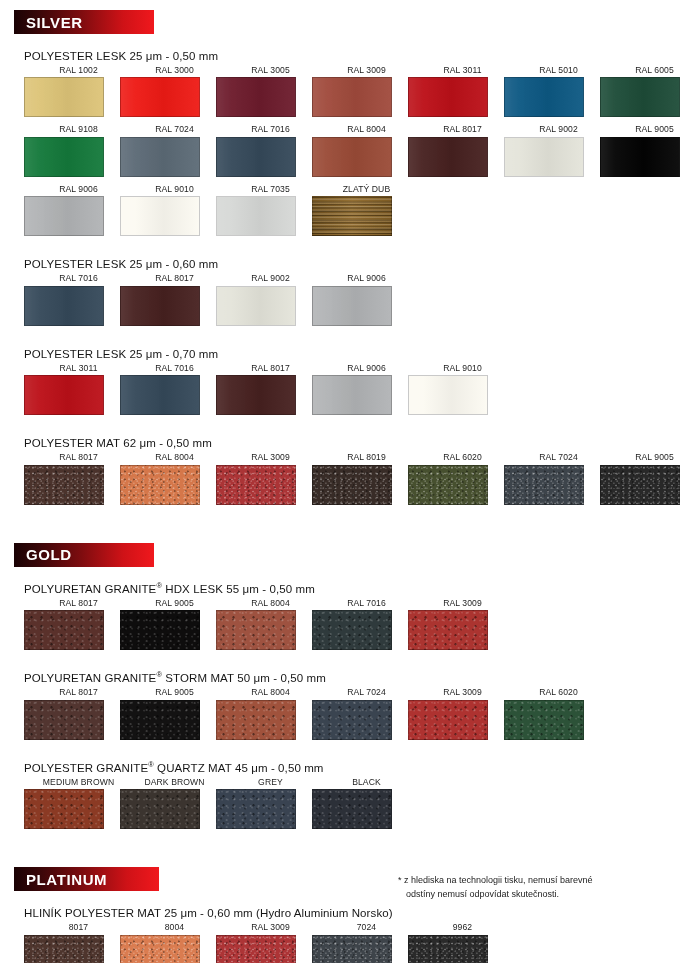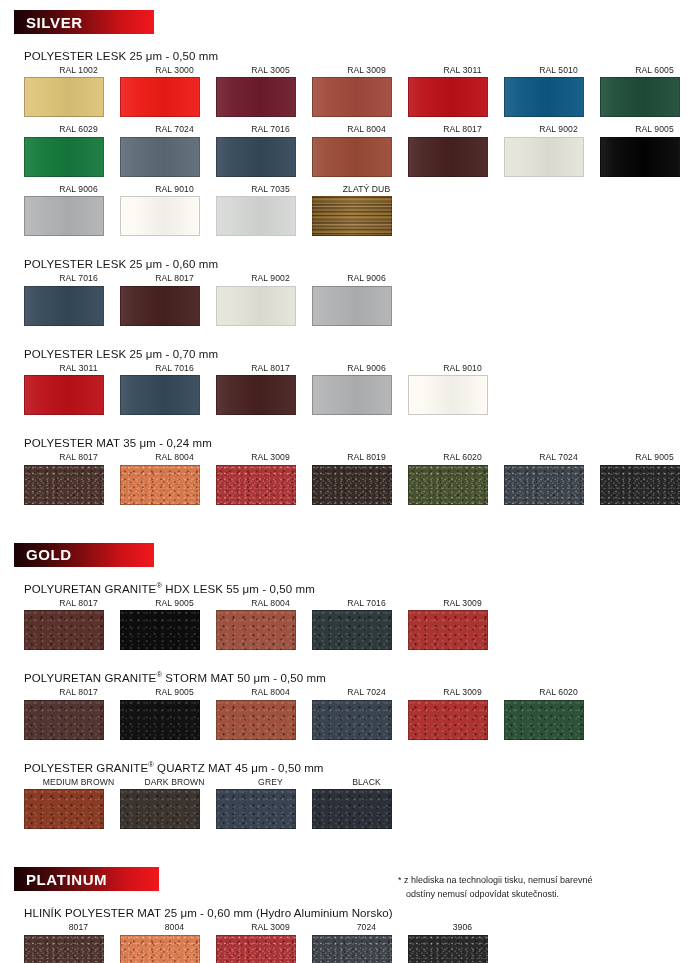--- a/index.html
+++ b/index.html
@@ -175,21 +175,21 @@
               <div class="swatch-chip tex-gloss" title="RAL 5010" style="background-color: rgb(13, 88, 131);"></div>
             </div>
             <div class="swatch-cell">
               <div class="swatch-label">RAL 6005</div>
               <div class="swatch-chip tex-gloss" title="RAL 6005" style="background-color: rgb(29, 76, 56);"></div>
             </div>
           </div>
           <div class="sp-row-gap"></div>
           <div class="swatch-row">
             <div class="swatch-cell">
-              <div class="swatch-label">RAL 6029</div>
+              <div class="swatch-label">RAL 9108</div>
               <div class="swatch-chip tex-gloss" title="RAL 6029" style="background-color: rgb(20, 121, 59);"></div>
             </div>
             <div class="swatch-cell">
               <div class="swatch-label">RAL 7024</div>
               <div class="swatch-chip tex-gloss" title="RAL 7024" style="background-color: rgb(92, 106, 118);"></div>
             </div>
             <div class="swatch-cell">
               <div class="swatch-label">RAL 7016</div>
               <div class="swatch-chip tex-gloss" title="RAL 7016" style="background-color: rgb(53, 73, 90);"></div>
             </div>
@@ -273,21 +273,21 @@
               <div class="swatch-chip tex-gloss" title="RAL 9006" style="background-color: rgb(177, 179, 181);"></div>
             </div>
             <div class="swatch-cell">
               <div class="swatch-label">RAL 9010</div>
               <div class="swatch-chip tex-gloss light-edge" title="RAL 9010" style="background-color: rgb(252, 250, 242);"></div>
             </div>
           </div>
         </div>
         <div class="sp-group-gap"></div>
         <div class="group">
-          <div class="group-title">POLYESTER MAT 35 μm - 0,24 mm</div>
+          <div class="group-title">POLYESTER MAT 62 μm - 0,50 mm</div>
           <div class="swatch-row">
             <div class="swatch-cell">
               <div class="swatch-label">RAL 8017</div>
               <div class="swatch-chip tex-mat" title="RAL 8017" style="background-color: rgb(75, 51, 44);"></div>
             </div>
             <div class="swatch-cell">
               <div class="swatch-label">RAL 8004</div>
               <div class="swatch-chip tex-mat" title="RAL 8004" style="background-color: rgb(213, 119, 74);"></div>
             </div>
             <div class="swatch-cell">
@@ -416,21 +416,21 @@
             </div>
             <div class="swatch-cell">
               <div class="swatch-label">RAL 3009</div>
               <div class="swatch-chip tex-mat" title="RAL 3009" style="background-color: rgb(173, 52, 54);"></div>
             </div>
             <div class="swatch-cell">
               <div class="swatch-label">7024</div>
               <div class="swatch-chip tex-mat" title="7024" style="background-color: rgb(62, 68, 74);"></div>
             </div>
             <div class="swatch-cell">
-              <div class="swatch-label">3906</div>
+              <div class="swatch-label">9962</div>
               <div class="swatch-chip tex-mat" title="9005" style="background-color: rgb(42, 42, 42);"></div>
             </div>
           </div>
         </div>
       </div>
     </div>
 
   <div class="footnote">
     <div class="footnote-line">* z hlediska na technologii tisku, nemusí barevné</div>
     <div class="footnote-line indent">odstíny nemusí odpovídat skutečnosti.</div>

